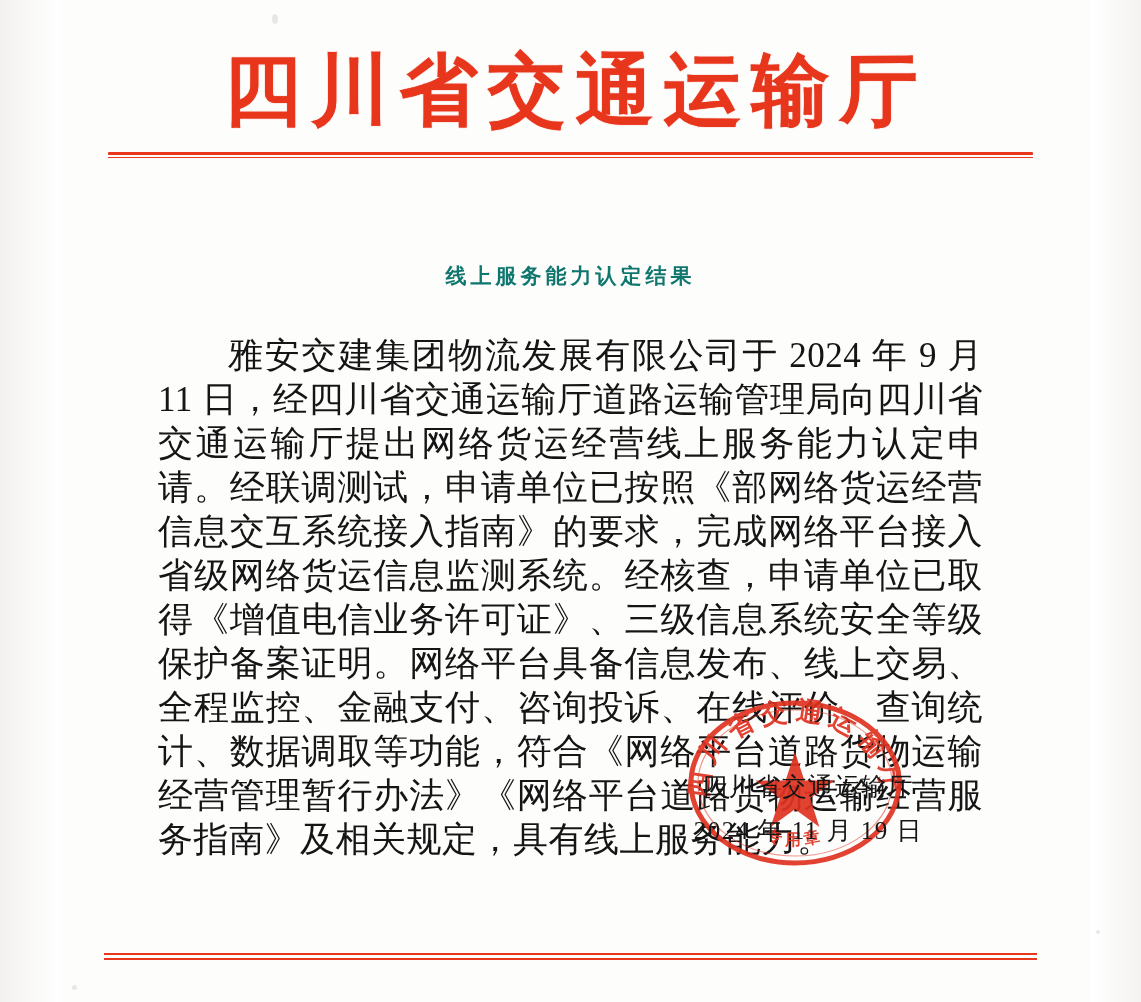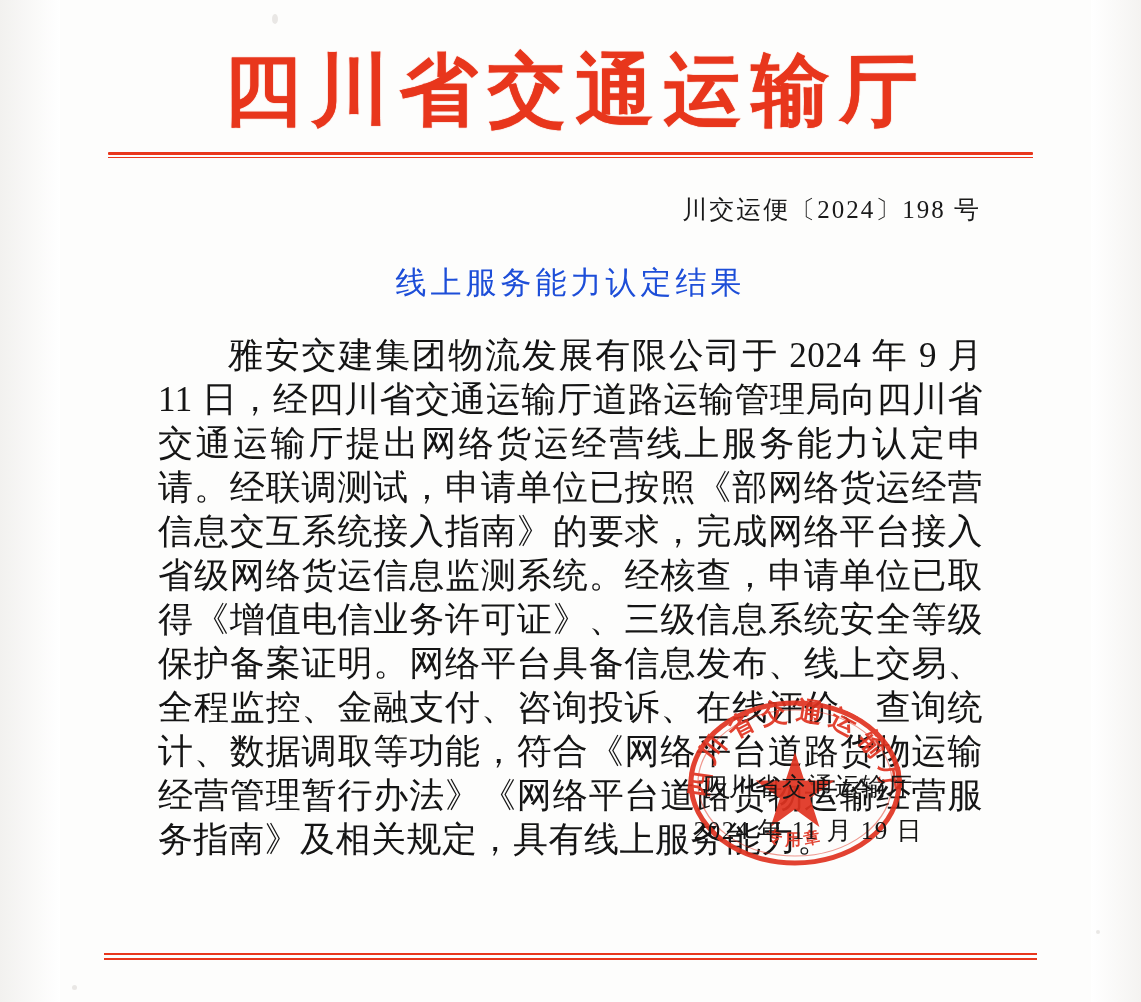--- a/index.html
+++ b/index.html
@@ -87,24 +87,24 @@
     white-space: nowrap;
   }
 
   
   .doc-title {
     position: absolute;
     left: 0;
     right: 0;
     top: 262px;
     text-align: center;
-    font-size: 31px;
-    font-weight: normal;
+    font-size: 21px;
+    font-weight: bold;
     letter-spacing: 4px;
-    color: #1d4ed8;
+    color: #0f766e;
   }
 
   
   .body-text {
     position: absolute;
     left: 158px;
     right: 158px;
     top: 334px;
     font-size: 35px;
     line-height: 44px;
@@ -181,21 +181,20 @@
 
   <div class="header">
     <div class="org-title">四川省交通运输厅</div>
   </div>
 
   <div class="rule-wrap">
     <div class="rule-thick"></div>
     <div class="rule-thin"></div>
   </div>
 
-  <div class="doc-number">川交运便〔2024〕198 号</div>
 
   <div class="doc-title">线上服务能力认定结果</div>
 
   <div class="body-text">
     <p>雅安交建集团物流发展有限公司于 2024 年 9 月 11 日，经四川省交通运输厅道路运输管理局向四川省交通运输厅提出网络货运经营线上服务能力认定申请。经联调测试，申请单位已按照《部网络货运经营信息交互系统接入指南》的要求，完成网络平台接入省级网络货运信息监测系统。经核查，申请单位已取得《增值电信业务许可证》、三级信息系统安全等级保护备案证明。网络平台具备信息发布、线上交易、全程监控、金融支付、咨询投诉、在线评价、查询统计、数据调取等功能，符合《网络平台道路货物运输经营管理暂行办法》《网络平台道路货物运输经营服务指南》及相关规定，具有线上服务能力。</p>
   </div>
 
   <svg class="seal" viewBox="0 0 238 182" aria-hidden="true">
     <defs>
       <path id="arcTop" d="M 32,98 A 87,70 0 0 1 206,98"></path>

